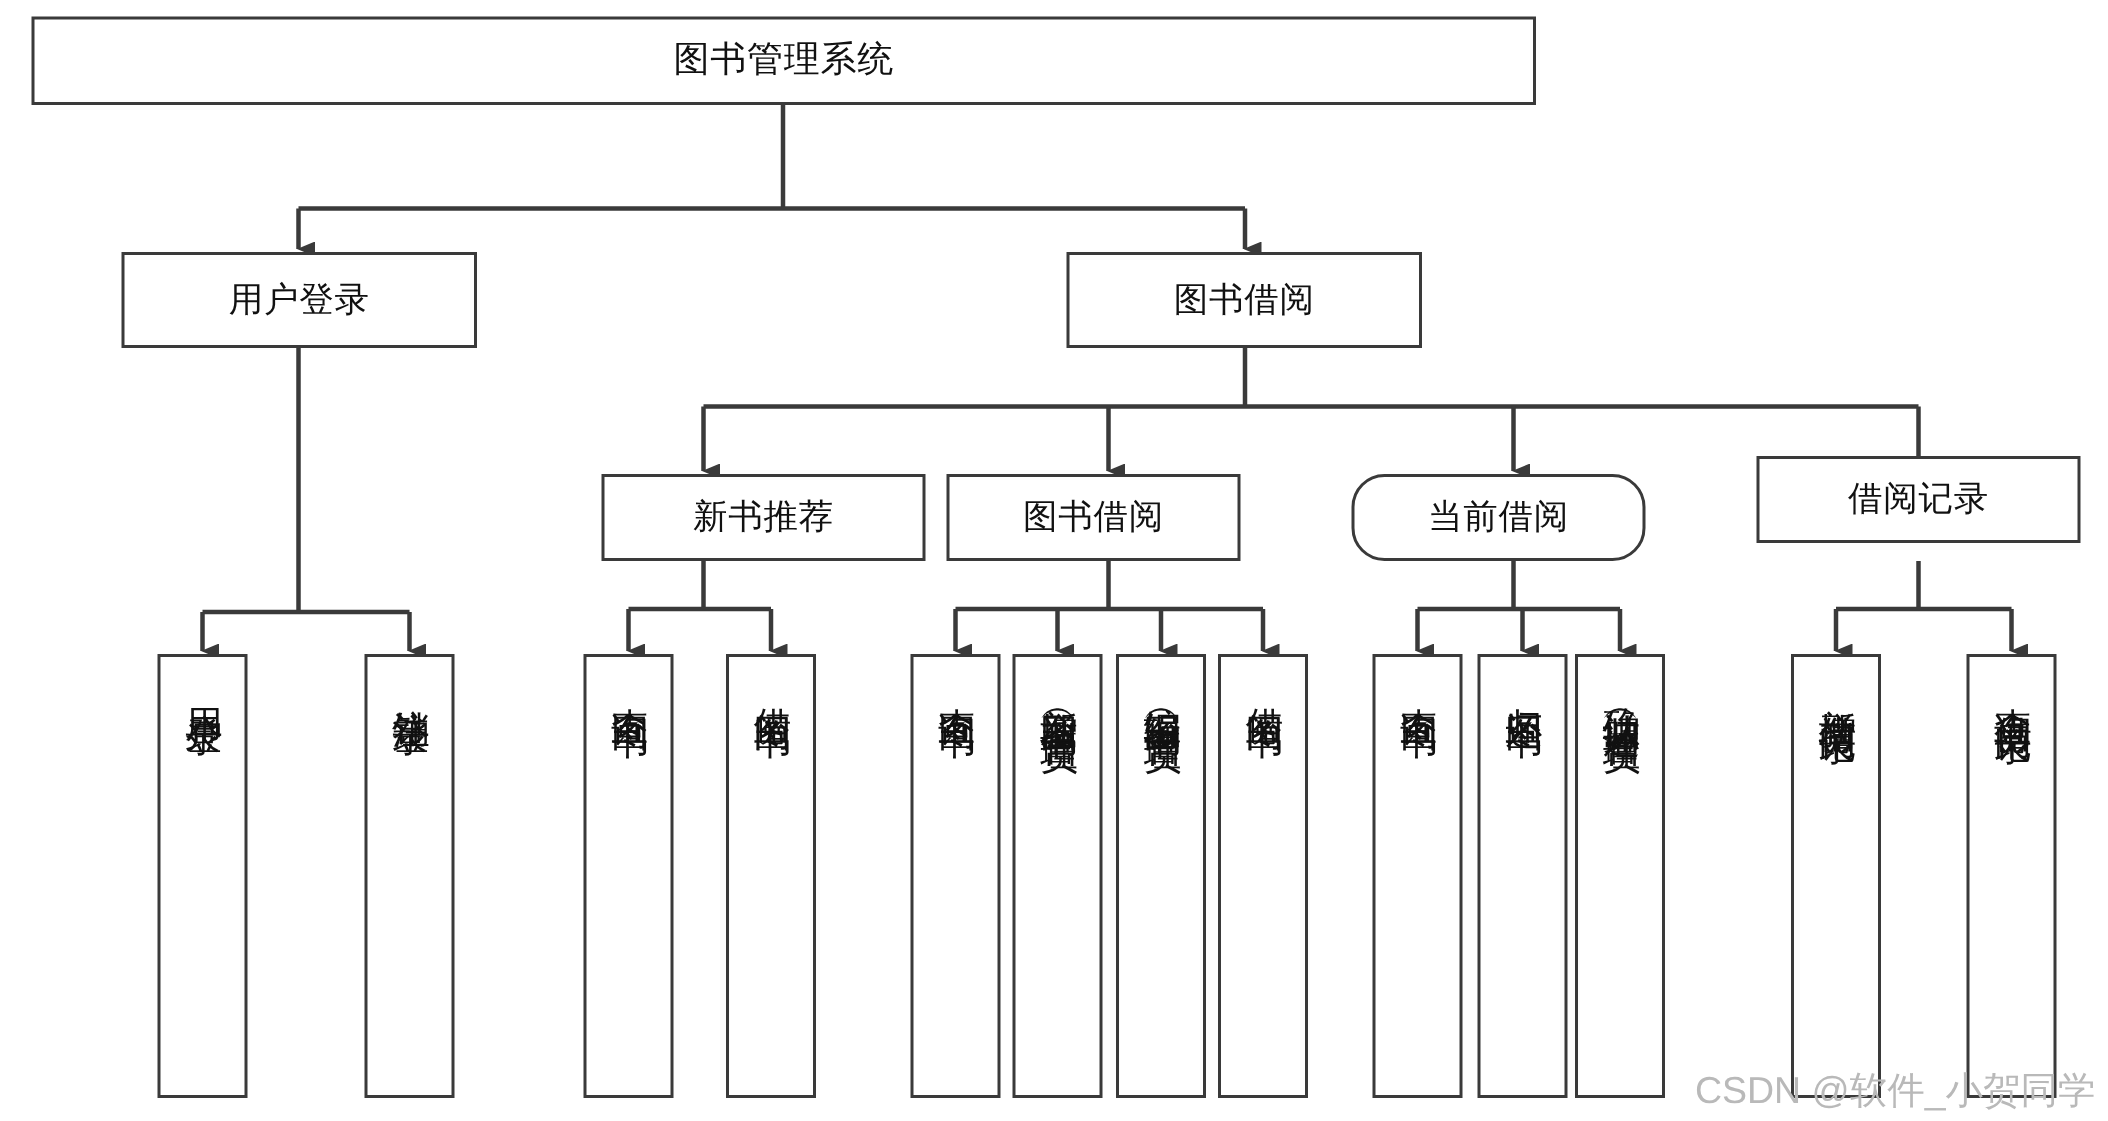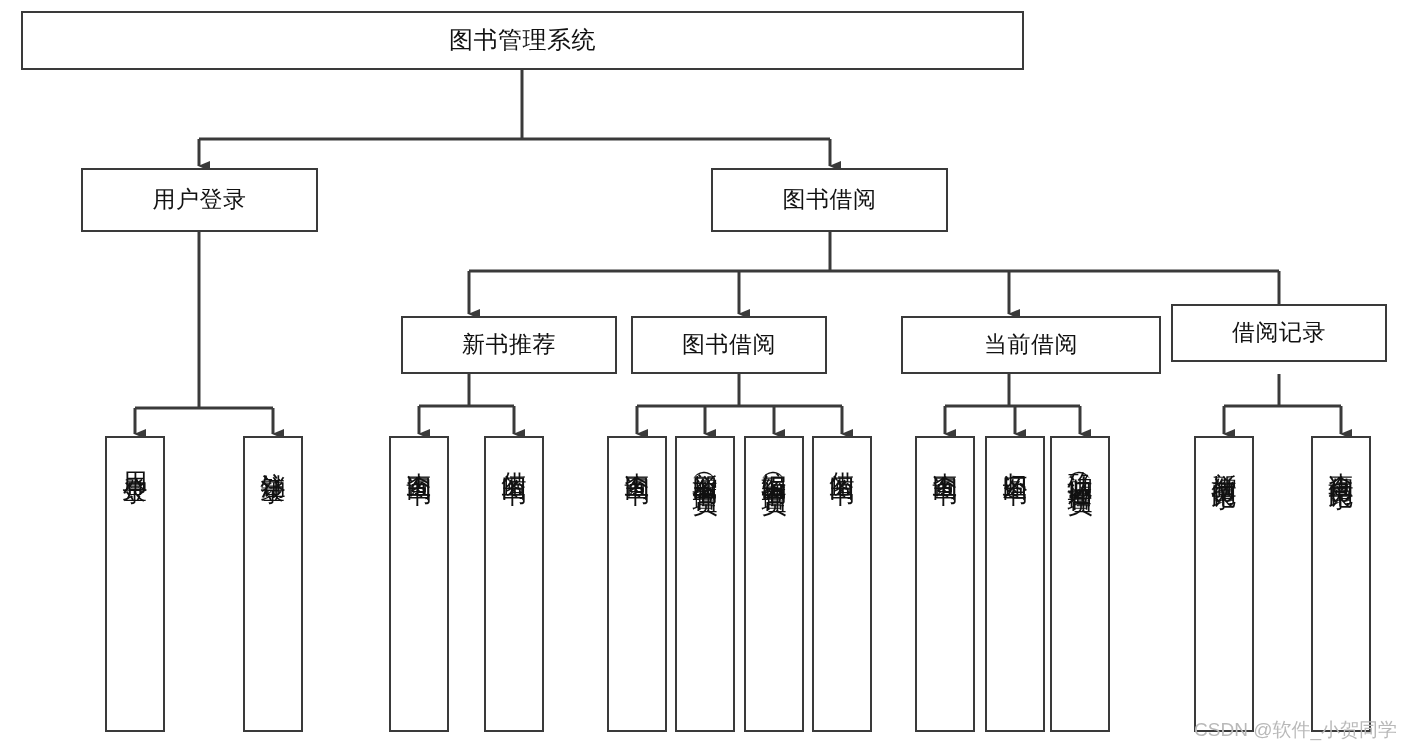--- a/index.html
+++ b/index.html
@@ -57,21 +57,21 @@
     letter-spacing: 3px;
     line-height: 1;
   }
   .node.root .label {
     font-size: 24px;
   }
   #watermark {
     position: absolute;
     right: 8px;
     bottom: 4px;
-    font-size: 19px;
+    font-size: 25px;
     color: #b9b9b9;
     white-space: nowrap;
     z-index: 3;
   }
 </style>
 </head>
 <body>
 
 <div id="canvas">
 
@@ -135,21 +135,21 @@
   <div class="node horizontal" style="left:711px; top:168px; width:237px; height:64px;">
     <span class="label">图书借阅</span>
   </div>
 
   <div class="node horizontal" style="left:361px; top:316px; width:216px; height:58px;margin-left:40px;">
     <span class="label">新书推荐</span>
   </div>
   <div class="node horizontal" style="left:631px; top:316px; width:196px; height:58px;">
     <span class="label">图书借阅</span>
   </div>
-  <div class="node horizontal" style="left:901px; top:316px; width:260px; height:58px;">
+  <div class="node horizontal" style="left:901px; top:316px; width:196px; height:58px;border-radius:22px;">
     <span class="label">当前借阅</span>
   </div>
   <div class="node horizontal" style="left:1171px; top:304px; width:216px; height:58px;">
     <span class="label">借阅记录</span>
   </div>
 
   <div class="node vertical" style="left:105px; top:436px; width:60px; height:296px;">
     <span class="label">用户登录</span>
   </div>
   <div class="node vertical" style="left:243px; top:436px; width:60px; height:296px;">

